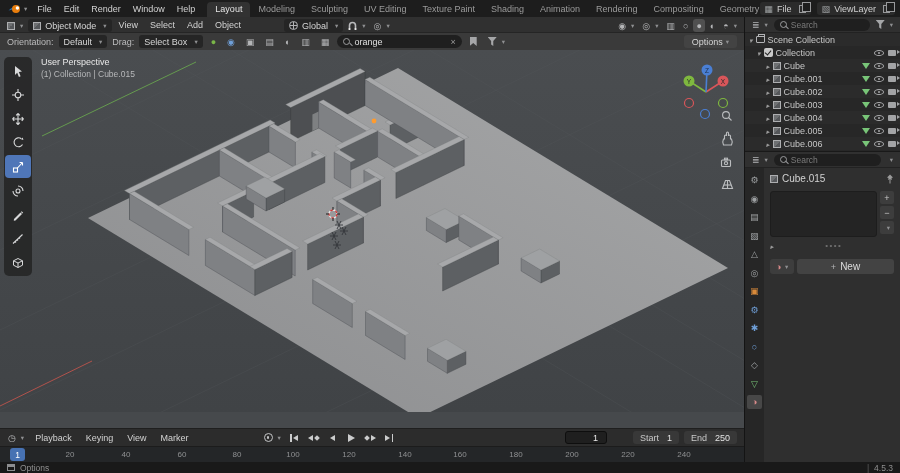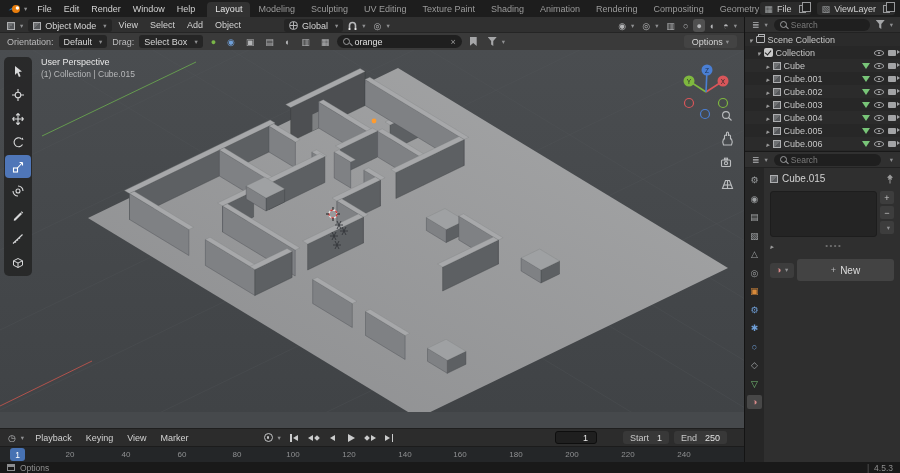--- a/index.html
+++ b/index.html
@@ -151,21 +151,21 @@
   .crumb{display:flex;align-items:center;gap:4px;color:#d2d2d2;}
   .slot-panel{margin-top:7px;display:flex;gap:3px;}
   .slot-list{flex:1;height:46px;background:#242424;border:1px solid #1d1d1d;border-radius:3px;}
   .slot-side{display:flex;flex-direction:column;gap:2px;width:14px;}
   .sbtn{height:13px;background:#3d3d3d;border-radius:2px;display:flex;align-items:center;justify-content:center;color:#c9c9c9;font-size:9px;}
   .slot-foot{display:flex;align-items:center;margin-top:3px;color:#9a9a9a;}
   .grip{flex:1;text-align:center;color:#707070;letter-spacing:1.5px;font-size:8px;}
   .grip::after{content:"••••";}
   .new-row{display:flex;gap:3px;margin-top:8px;align-items:center;}
   .mat-btn{width:24px;height:15px;background:#3d3d3d;border-radius:3px;display:flex;align-items:center;justify-content:center;gap:1px;}
-  .new-btn{flex:1;height:22px;background:#434343;border-radius:3px;display:flex;align-items:center;justify-content:center;gap:4px;color:#dcdcdc;}
+  .new-btn{flex:1;height:15px;background:#434343;border-radius:3px;display:flex;align-items:center;justify-content:center;gap:4px;color:#dcdcdc;}
 
   
   .statusbar{height:11px;background:#191919;display:flex;align-items:center;gap:5px;padding:0 7px;font-size:8.5px;color:#8f8f8f;flex:none;}
   .statusbar .right{margin-left:auto;display:flex;gap:5px;align-items:center;}
   .pipe::after{content:"|";color:#5f5f5f;}
 </style>
 </head>
 <body>
 
 <div class="window">
@@ -565,21 +565,21 @@
           <span class="t-btn">
               <i class="tri-r"></i>
               <i class="vbar"></i>
             </span>
         </div>
         <span class="t-frame">1</span>
         <span class="t-pill" style="margin-left:24px">
           <span>Start</span>
           <span class="v">1</span>
         </span>
-        <span class="t-pill" style="margin-left:3px;margin-right:12px">
+        <span class="t-pill" style="margin-left:3px;margin-right:2px">
           <span>End</span>
           <span class="v">250</span>
         </span>
       </div>
 
       <div class="tl-ruler">
         <span class="tick" style="left:70px">20</span>
         <span class="tick" style="left:126px">40</span>
         <span class="tick" style="left:182px">60</span>
         <span class="tick" style="left:237px">80</span>

